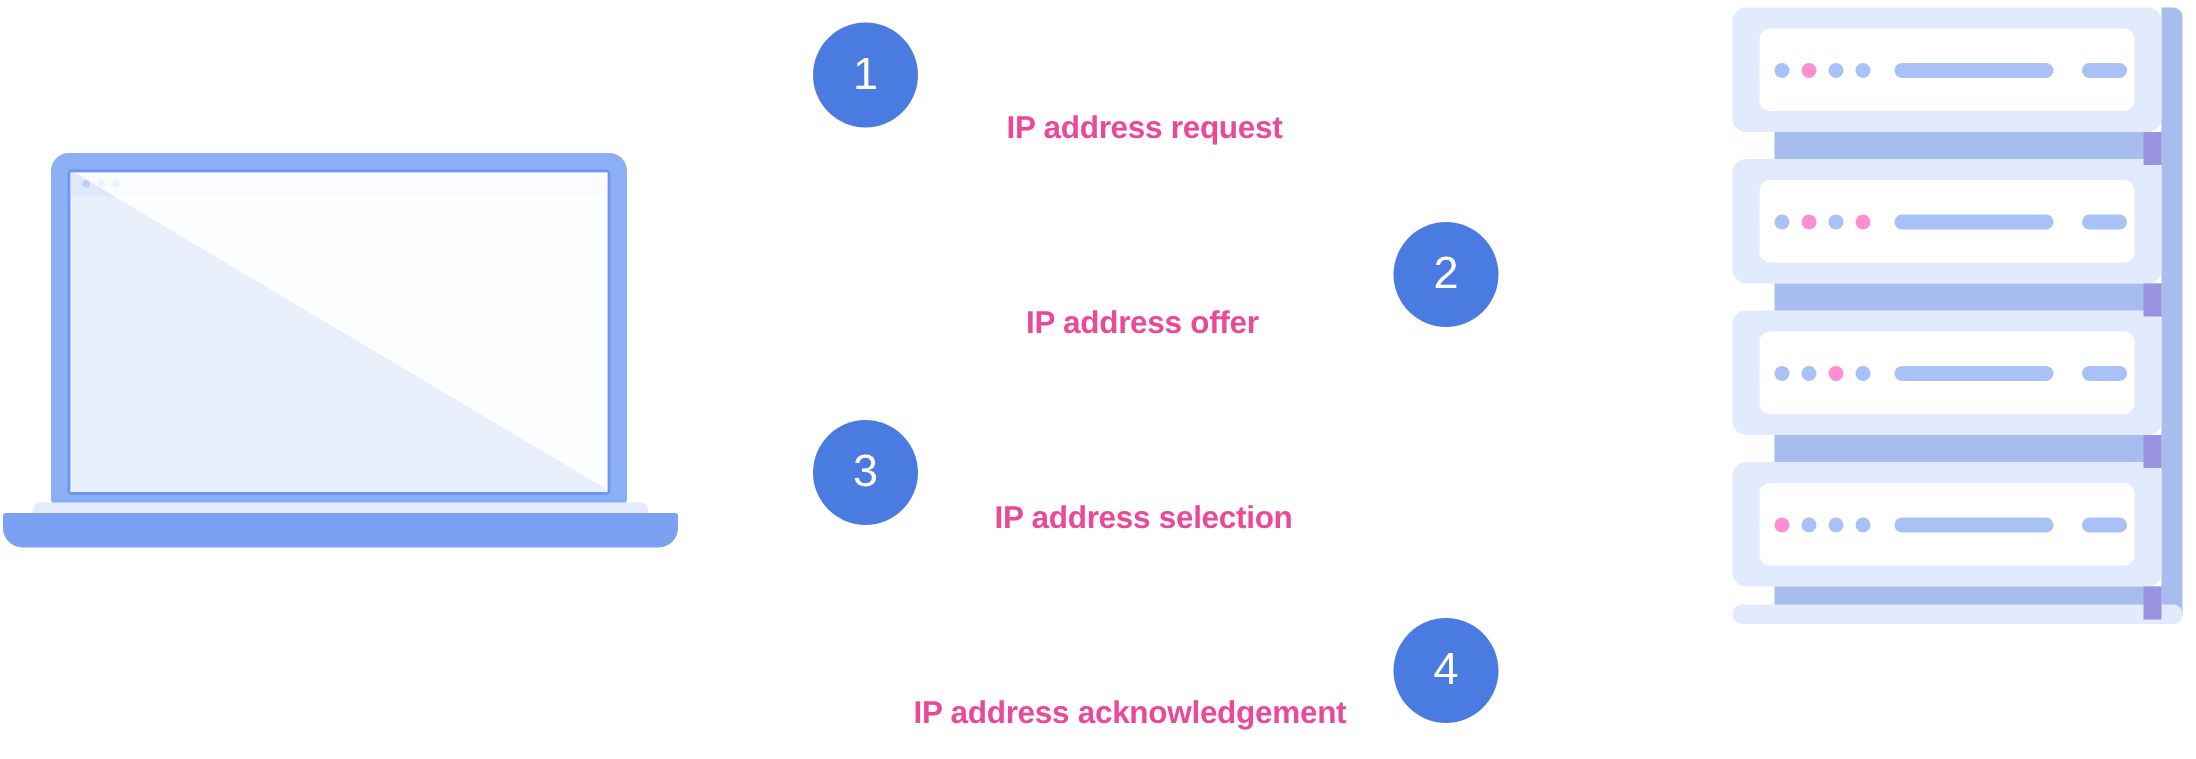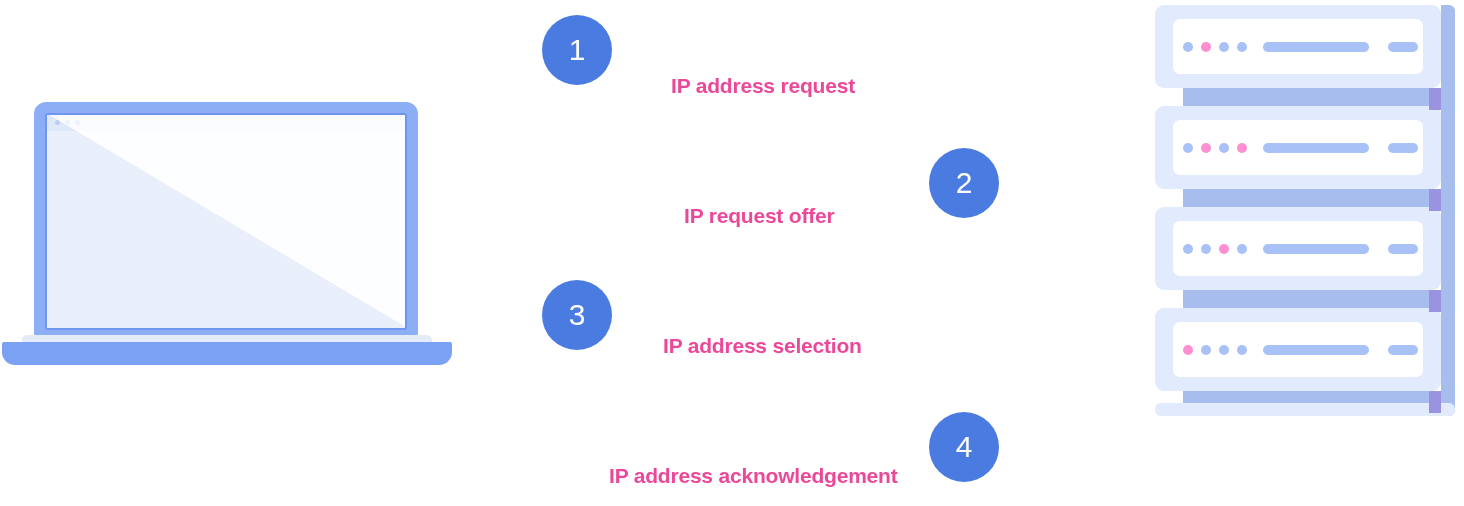--- a/index.html
+++ b/index.html
@@ -254,21 +254,21 @@
     <div class="lap-hinge"></div>
     <div class="lap-base"></div>
   </div>
 
   <div class="step-circle" id="circle-1">1</div>
   <div class="step-circle" id="circle-2">2</div>
   <div class="step-circle" id="circle-3">3</div>
   <div class="step-circle" id="circle-4">4</div>
 
   <div class="step-label" id="label-1">IP address request</div>
-  <div class="step-label" id="label-2">IP request offer</div>
+  <div class="step-label" id="label-2">IP address offer</div>
   <div class="step-label" id="label-4">IP address acknowledgement</div>
   <div class="step-label" id="label-3">IP address selection</div>
 
   <div id="rack">
     <div class="rack-side"></div>
     <div id="rack-units">
         <div class="server-unit" style="top: 0px;">
           <div class="server-face">
             <div class="server-row">
               <span class="led blue"></span>

